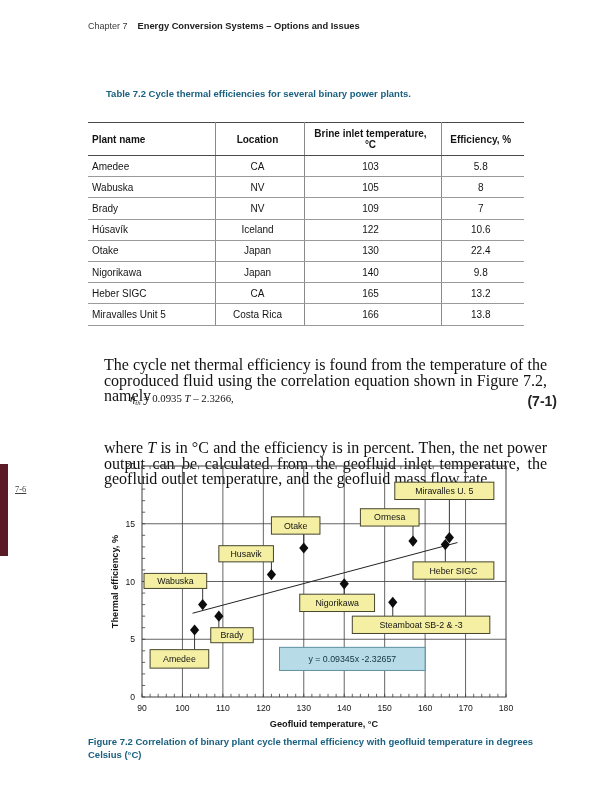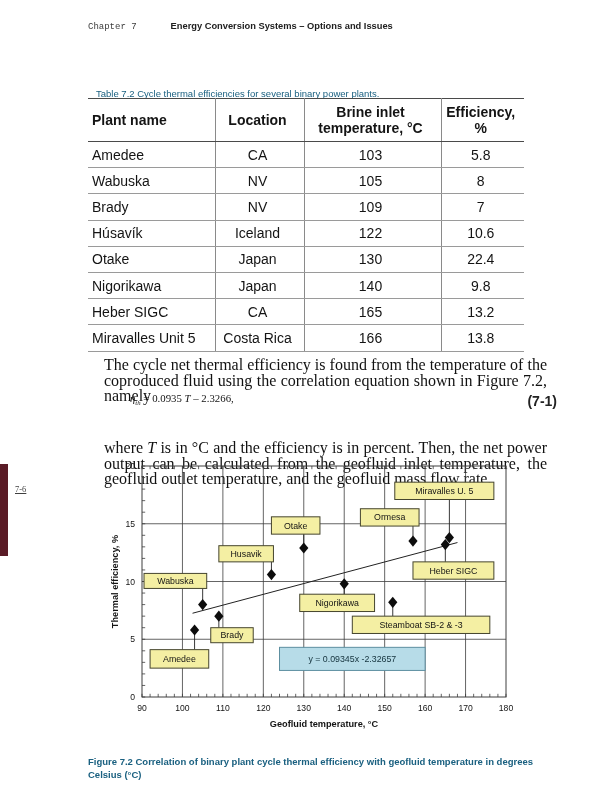--- a/index.html
+++ b/index.html
@@ -1,29 +1,29 @@
 <!DOCTYPE html>
 <html style="--blue: #1a6080; --maroon: #5a1b26;"><head>
 <meta charset="utf-8">
 <style>
   html,body{margin:0;padding:0;}
   body{
     width:612px;height:792px;position:relative;background:#ffffff;
     font-family:"Liberation Sans",sans-serif;color:#1a1a1a;overflow:hidden;
   }
   .page-header{position:absolute;left:88px;top:15px;white-space:nowrap;}
-  .chapter-label{font-family:Liberation Mono, monospace;font-size:9px;color:#3c3c3c;margin-right:10px;margin-top:25px;}
-  .chapter-title{font-size:9.3px;font-weight:bold;color:#202020;margin-left:24px;}
+  .chapter-label{font-family:Liberation Sans, sans-serif;font-size:9px;color:#3c3c3c;margin-right:10px;margin-top:25px;}
+  .chapter-title{font-size:9.3px;font-weight:bold;color:#202020;}
 
   .side-tab{position:absolute;left:0;top:464px;width:8px;height:92px;background:var(--maroon,#5a1b26);}
   .page-num{position:absolute;left:15px;top:484px;font-family:"Liberation Serif",serif;font-size:8.5px;color:#3f3f3f;text-decoration:underline;}
 
-  .table-title{position:absolute;left:96px;top:88px;width:440px;font-size:9.5px;font-weight:normal;color:var(--blue,#1a6080);}
-
-  table.data-table{position:absolute;left:88px;top:98px;width:436px;border-collapse:collapse;font-size:14px;color:#141414;table-layout:fixed;}
+  .table-title{position:absolute;left:106px;top:88px;width:440px;font-size:9.5px;font-weight:bold;color:var(--blue,#1a6080);}
+
+  table.data-table{position:absolute;left:88px;top:122px;width:436px;border-collapse:collapse;font-size:10px;color:#141414;table-layout:fixed;}
   table.data-table th{border-top:1px solid #4a4a4a;border-bottom:1px solid #4a4a4a;font-weight:bold;padding:5px 8px 5px 4px;}
   table.data-table td{border-bottom:1px solid #9a9a9a;padding:4.6px 8px 4.6px 4px;}
   table.data-table th:nth-child(-n+3),table.data-table td:nth-child(-n+3){border-right:1px solid #8a8a8a;}
   table.data-table .num{text-align:center;}
   table.data-table th:first-child,table.data-table td:first-child{text-align:left;}
 
   .body-text{position:absolute;left:88px;width:443px;margin:16px;font-family:"Liberation Serif",serif;
     font-size:16px;line-height:15.6px;text-align:justify;color:#121212;}
   .p1{top:341px;}
   .p2{top:424px;}
@@ -32,21 +32,21 @@
   .equation-row{position:absolute;left:88px;top:392px;width:469px;height:18px;
     font-family:"Liberation Serif",serif;font-size:10.8px;color:#121212;}
   .eq{margin-left:42px;}
   .eq i{font-style:italic;}
   .eq sub{font-size:6.8px;font-style:italic;}
   .eq-label{position:absolute;right:0;top:1px;font-family:"Liberation Sans",sans-serif;font-weight:bold;font-size:14px;color:#222;text-align:right;}
 
   .chart-wrap{position:absolute;left:88px;top:452px;width:442px;height:300px;}
 
   .fig-caption{position:absolute;left:88px;top:736px;width:450px;font-size:9.5px;font-weight:bold;
-    line-height:12.5px;color:var(--blue,#1a6080);margin-top:20px;}
+    line-height:12.5px;color:var(--blue,#1a6080);}
 </style>
 </head>
 <body>
 
 <div class="page-header">
   <span class="chapter-label">Chapter 7</span><span class="chapter-title">Energy Conversion Systems – Options and Issues</span>
 </div>
 
 <div class="side-tab"></div>
 <div class="page-num">7-6</div>

